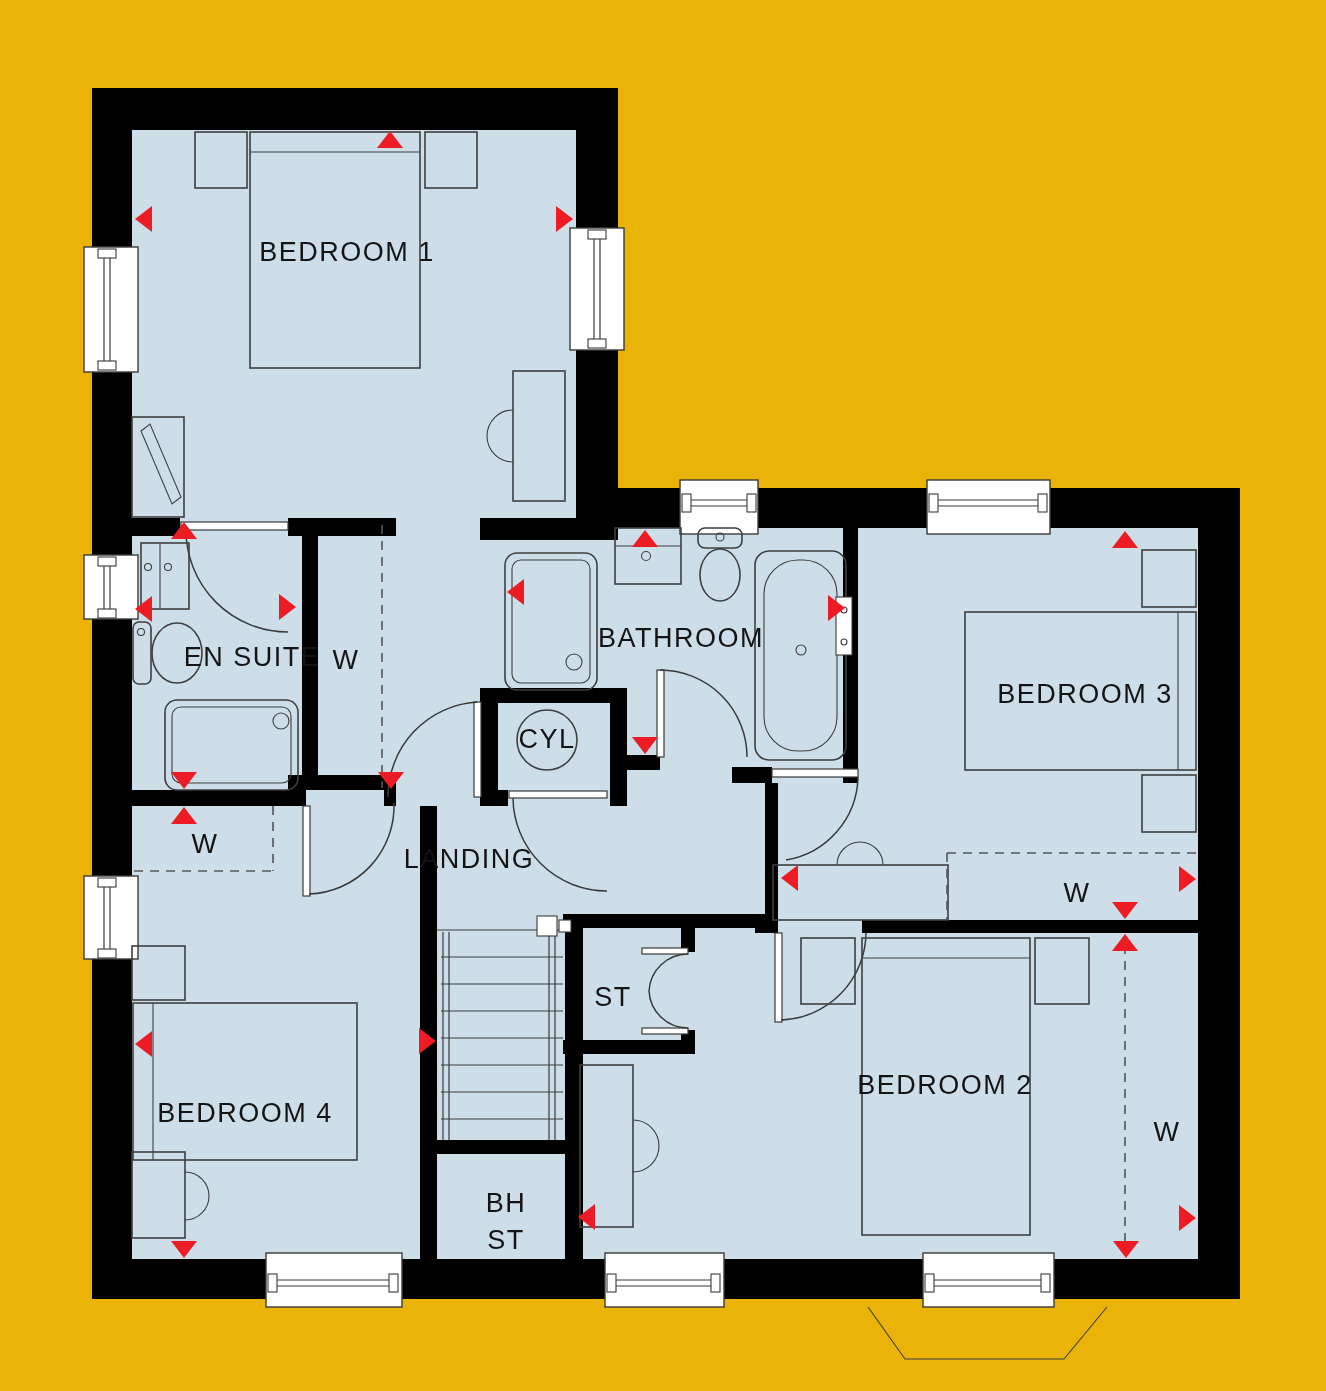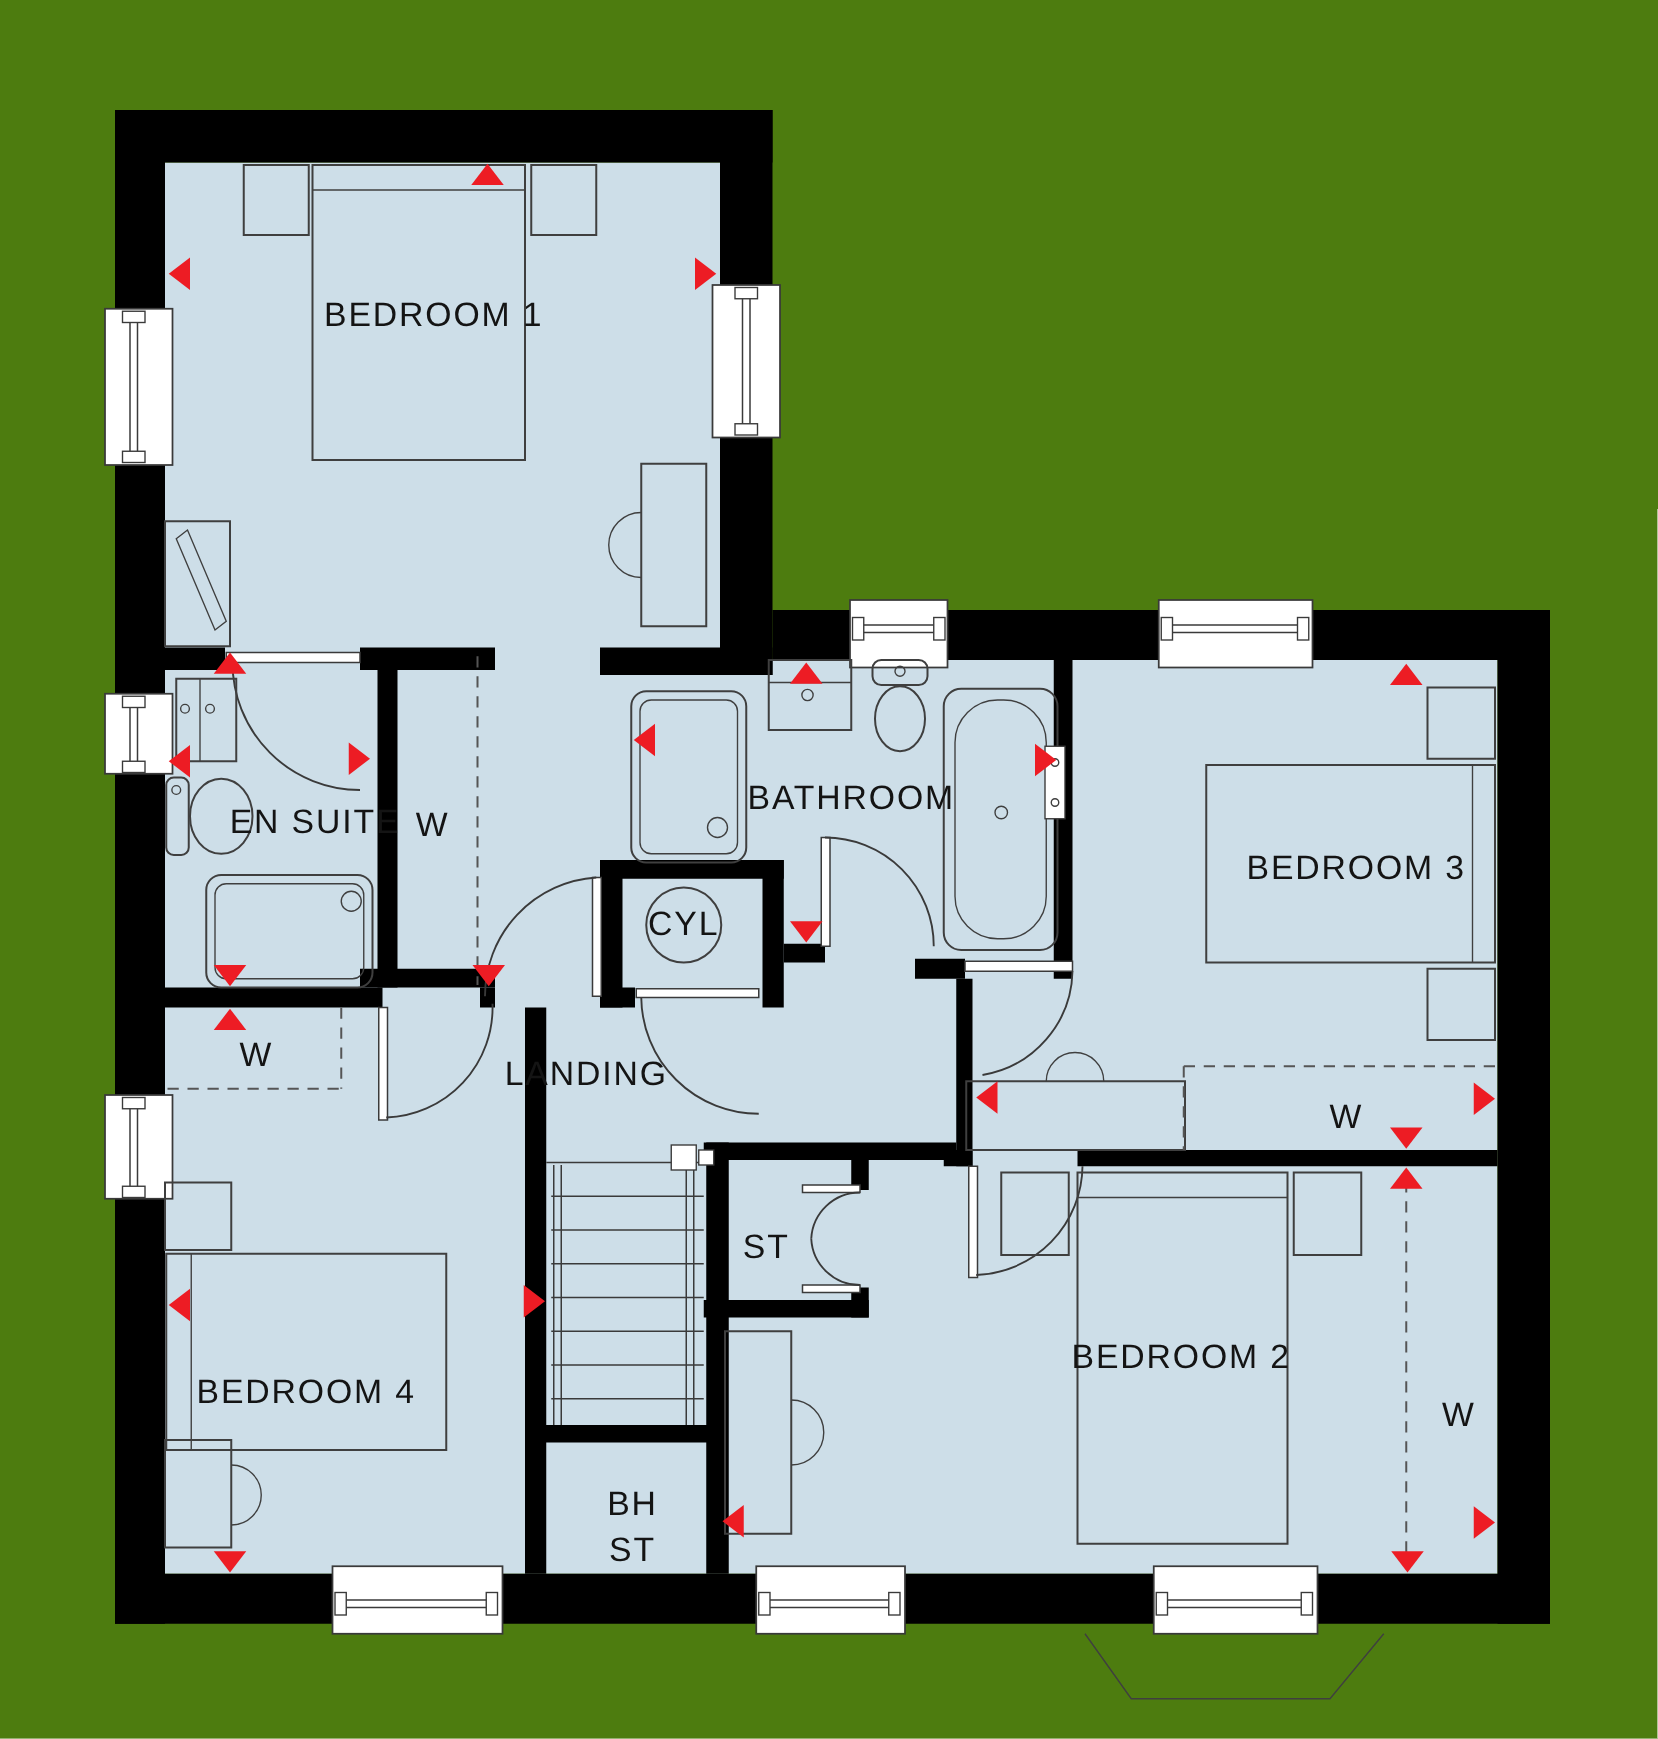--- a/index.html
+++ b/index.html
@@ -2,21 +2,21 @@
 <html style="--floor: #cddee8; --wall: #000000; --red: #ed1c24; --line: #3f3f3f;"><head>
 <meta charset="utf-8">
 <style>
   :root{
     --floor:#cddee8;
     --wall:#000000;
     --red:#ed1c24;
     --line:#3f3f3f;
   }
   html,body{margin:0;padding:0;background:#ffffff;}
-  .plan-wrap{position:relative;width:1326px;height:1391px;background:#4d7c0f;overflow:hidden;}
+  .plan-wrap{position:relative;width:1326px;height:1391px;background:#eab308;overflow:hidden;}
   svg{display:block;}
   .floor{fill:var(--floor);}
   .wall{fill:var(--wall);stroke:none;}
   .fx{fill:none;stroke:var(--line);stroke-width:1.6px;}
   .fxthin{fill:none;stroke:var(--line);stroke-width:1.1px;}
   .win{fill:#ffffff;stroke:#3a3a3a;stroke-width:1.4px;}
   .glz{stroke:#3a3a3a;stroke-width:1.2px;}
   .stop{fill:#ffffff;stroke:#3a3a3a;stroke-width:1.1px;}
   .door{fill:none;stroke:#3a3a3a;stroke-width:1.5px;}
   .leaf{fill:#ffffff;stroke:#3a3a3a;stroke-width:1.2px;}

